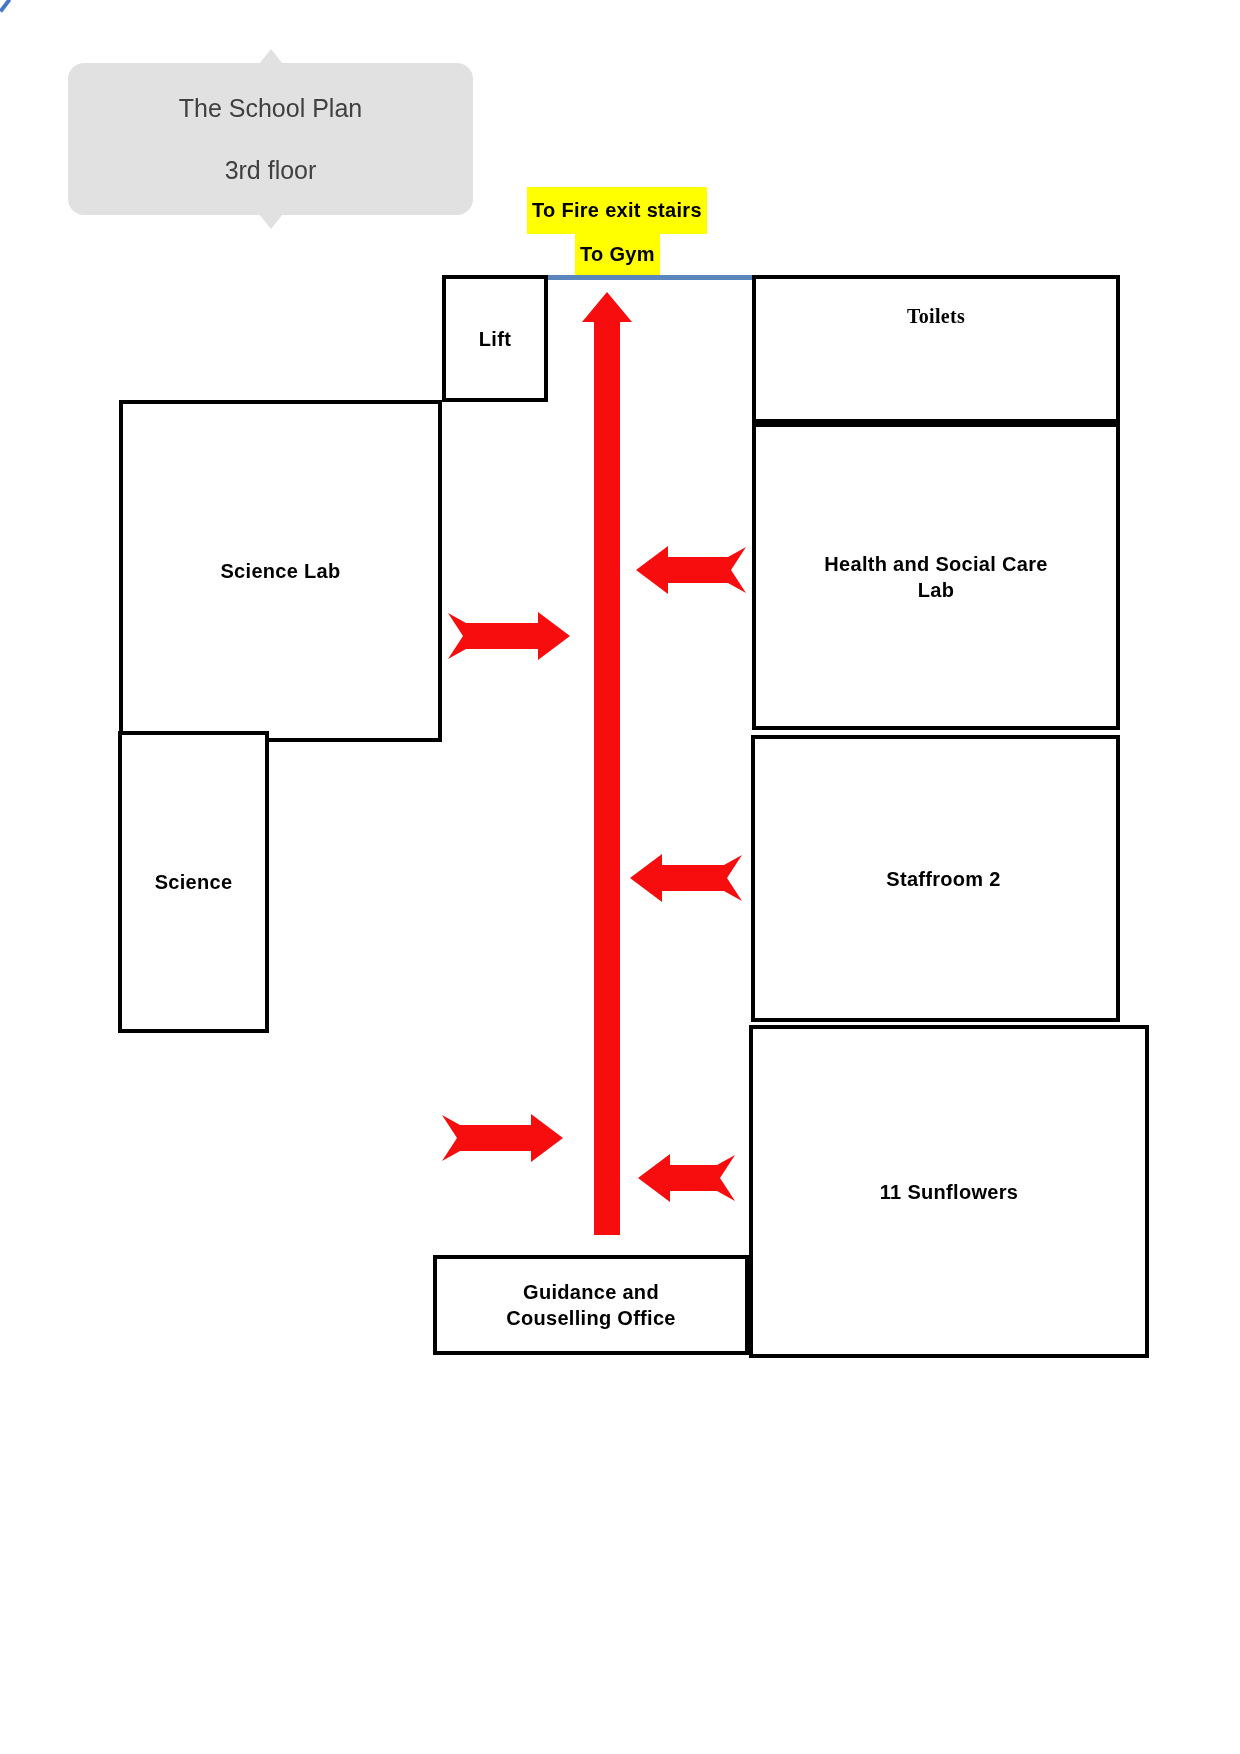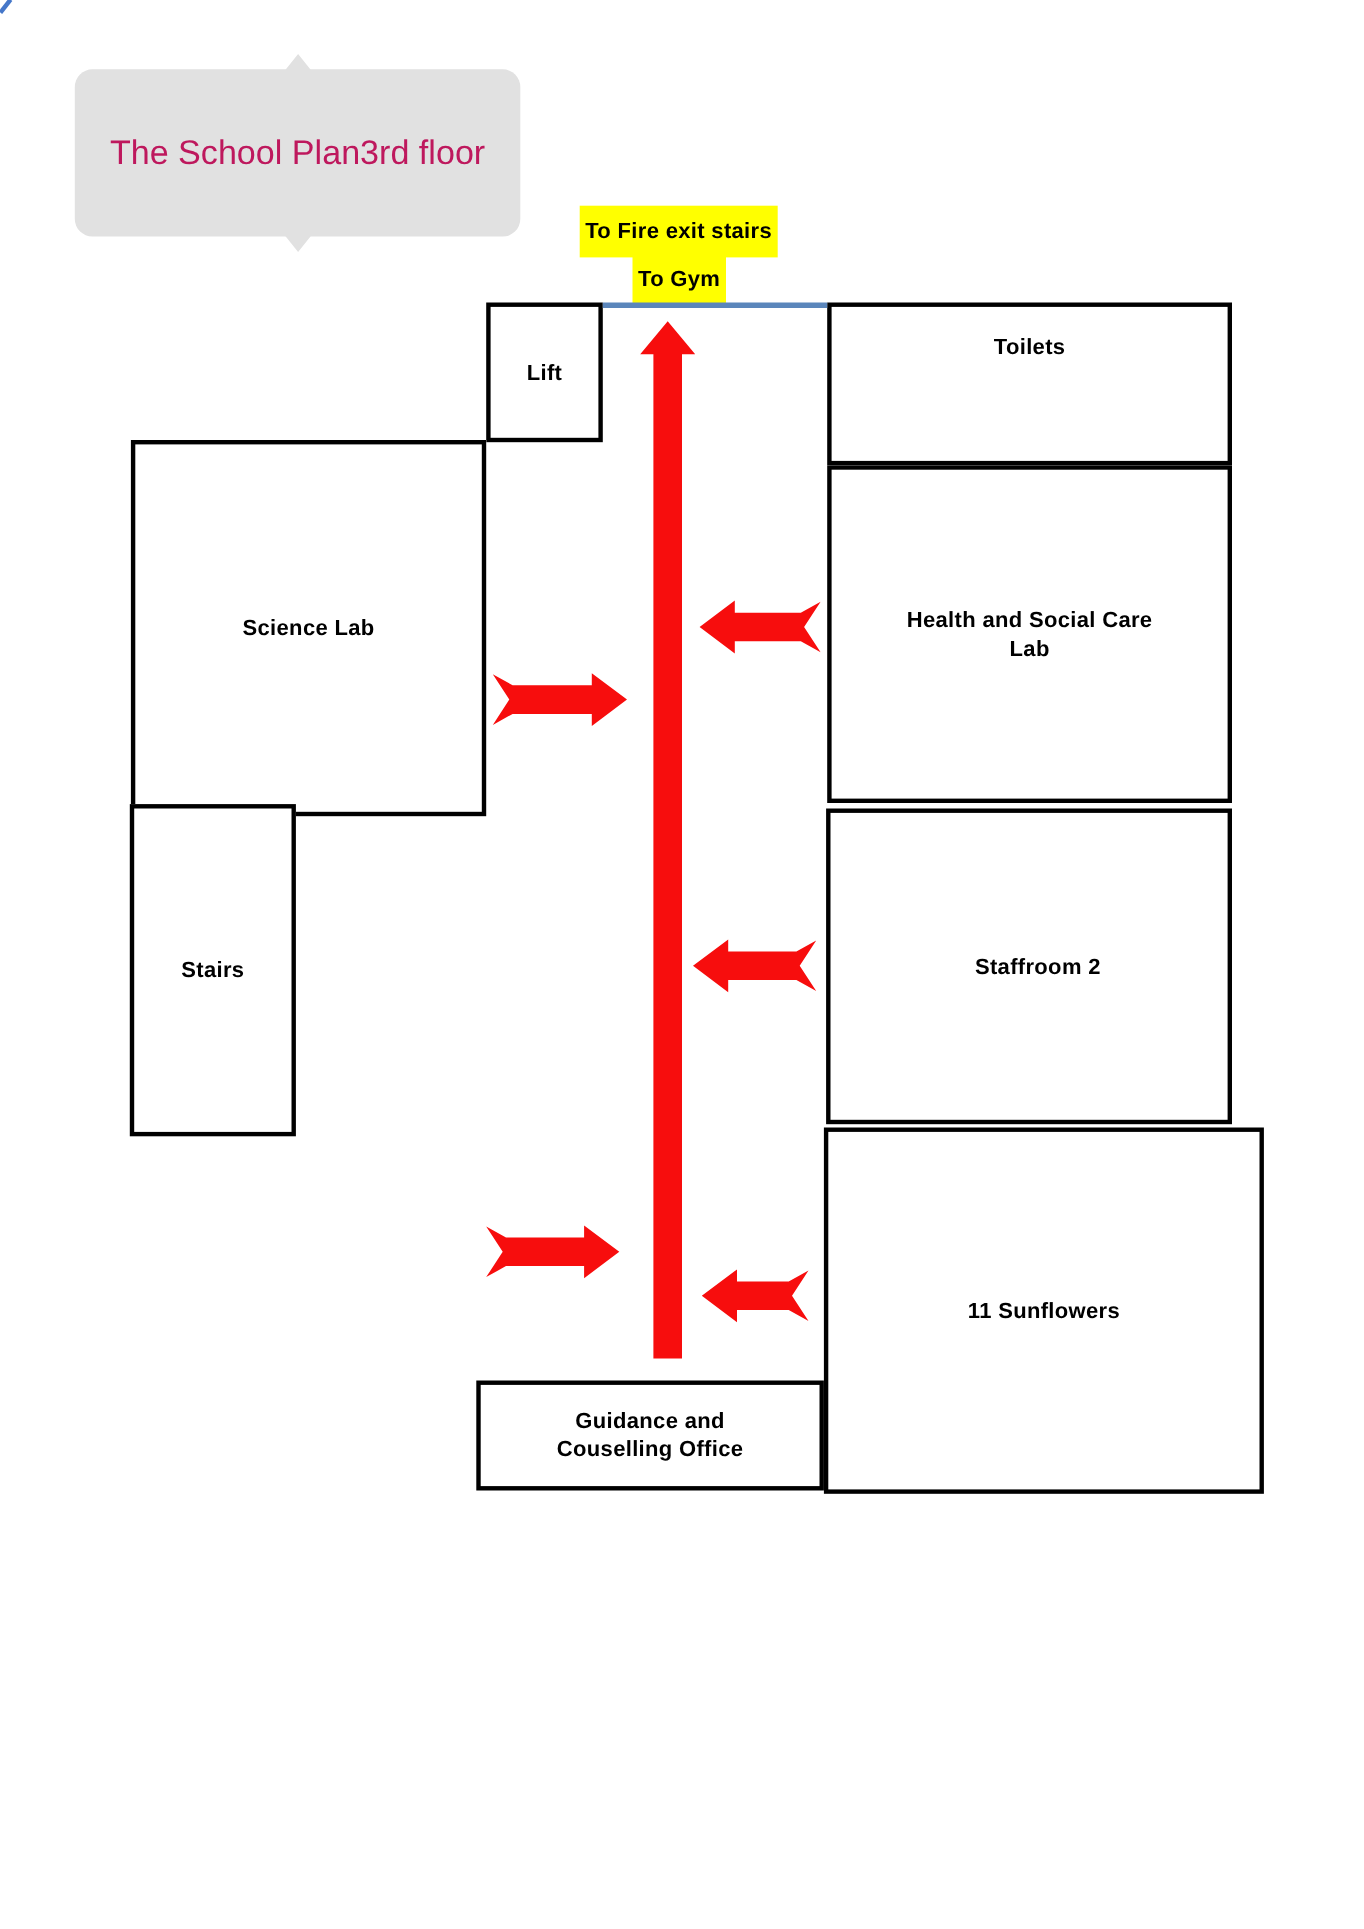--- a/index.html
+++ b/index.html
@@ -5,22 +5,22 @@
   html,body { margin:0; padding:0; background:#ffffff; }
   .page {
     position:relative; width:1240px; height:1754px; background:#ffffff;
     font-family:"Liberation Sans", sans-serif; color:#000; overflow:hidden;
   }
 
   
   .callout {
     position:absolute; left:68px; top:63px; width:405px; height:152px;
     background:#e1e1e1; border-radius:16px;
-    display:flex; flex-direction:row; align-items:center; justify-content:center;
-    font-size:31px; line-height:62px; color:#be185d;
+    display:flex; flex-direction:column; align-items:center; justify-content:center;
+    font-size:25px; line-height:62px; color:#404040;
   }
   .callout::before {
     content:""; position:absolute; top:-14px; left:50%; margin-left:-12px;
     border-left:12px solid transparent; border-right:12px solid transparent;
     border-bottom:15px solid #e1e1e1;
   }
   .callout::after {
     content:""; position:absolute; bottom:-14px; left:50%; margin-left:-12px;
     border-left:12px solid transparent; border-right:12px solid transparent;
     border-top:15px solid #e1e1e1;
@@ -36,21 +36,21 @@
 
   
   .room {
     position:absolute; box-sizing:border-box; background:#ffffff;
     border:4px solid #000000;
     display:flex; align-items:center; justify-content:center;
     text-align:center; font-size:20px; font-weight:bold; letter-spacing:0.3px;
     white-space:pre-line; line-height:26px;
   }
   .room-lift       { left:442px; top:275px;  width:106px; height:127px; }
-  .room-toilets    { left:752px; top:275px;  width:368px; height:148px; align-items:flex-start; padding-top:24px; }
+  .room-toilets    { left:752px; top:275px;  width:368px; height:148px; align-items:flex-start; padding-top:24px;font-family:Liberation Serif, serif; }
   .room-science    { left:119px; top:400px;  width:323px; height:342px; }
   .room-hsc        { left:752px; top:423px;  width:368px; height:307px; }
   .room-stairs     { left:118px; top:731px;  width:151px; height:302px; }
   .room-staffroom  { left:751px; top:735px;  width:369px; height:287px;padding-left:16px; }
   .room-orchids    { left:118px; top:1035px; width:316px; height:320px; }
   .room-sunflowers { left:749px; top:1025px; width:400px; height:333px; }
   .room-guidance   { left:433px; top:1255px; width:316px; height:100px; }
 
   
   .exit-line { position:absolute; left:548px; top:275px; width:204px; height:5px; }
@@ -82,21 +82,21 @@
     <span>Toilets</span>
   </div>
   <div class="room room-science">
     <span>Science Lab</span>
   </div>
   <div class="room room-hsc">
     <span>Health and Social Care
 Lab</span>
   </div>
   <div class="room room-stairs">
-    <span>Stairs</span>
+    <span>Science</span>
   </div>
   <div class="room room-staffroom">
     <span>Staffroom 2</span>
   </div>
   <div class="room room-sunflowers">
     <span>11 Sunflowers</span>
   </div>
   <div class="room room-guidance">
     <span>Guidance and
 Couselling Office</span>

